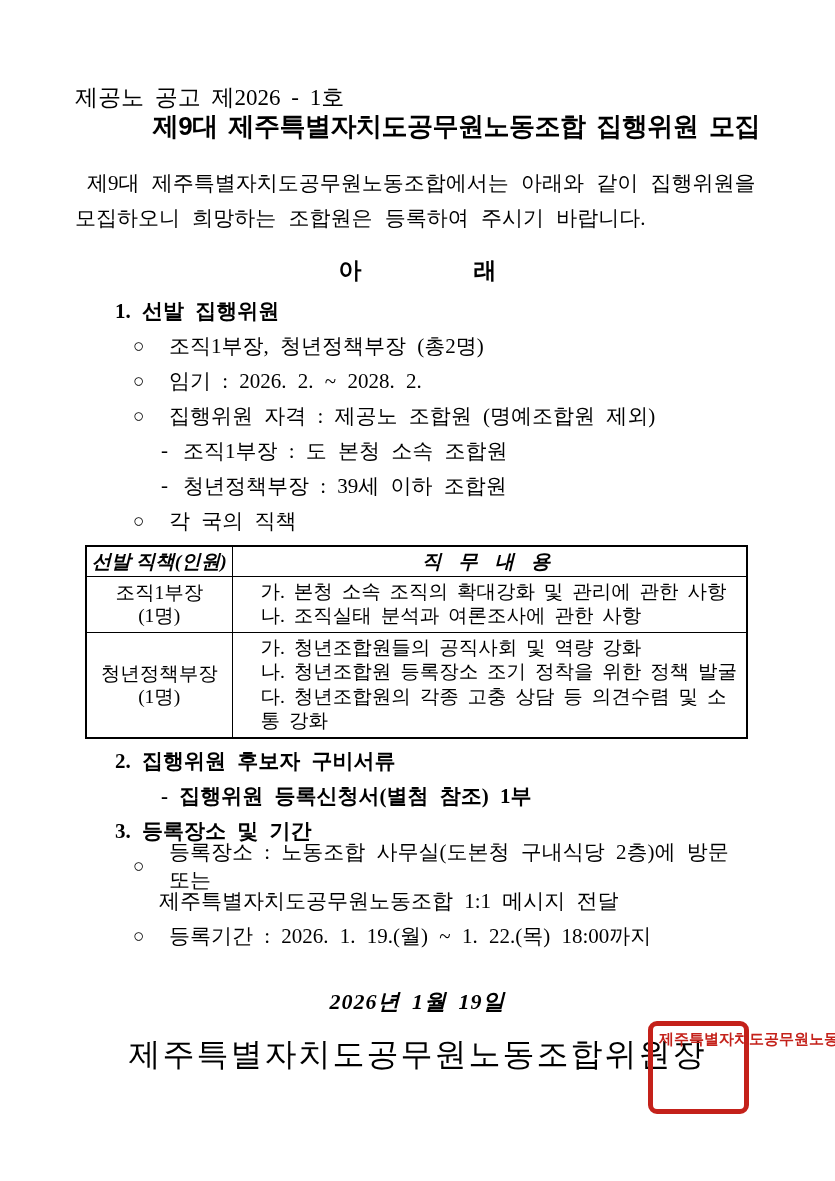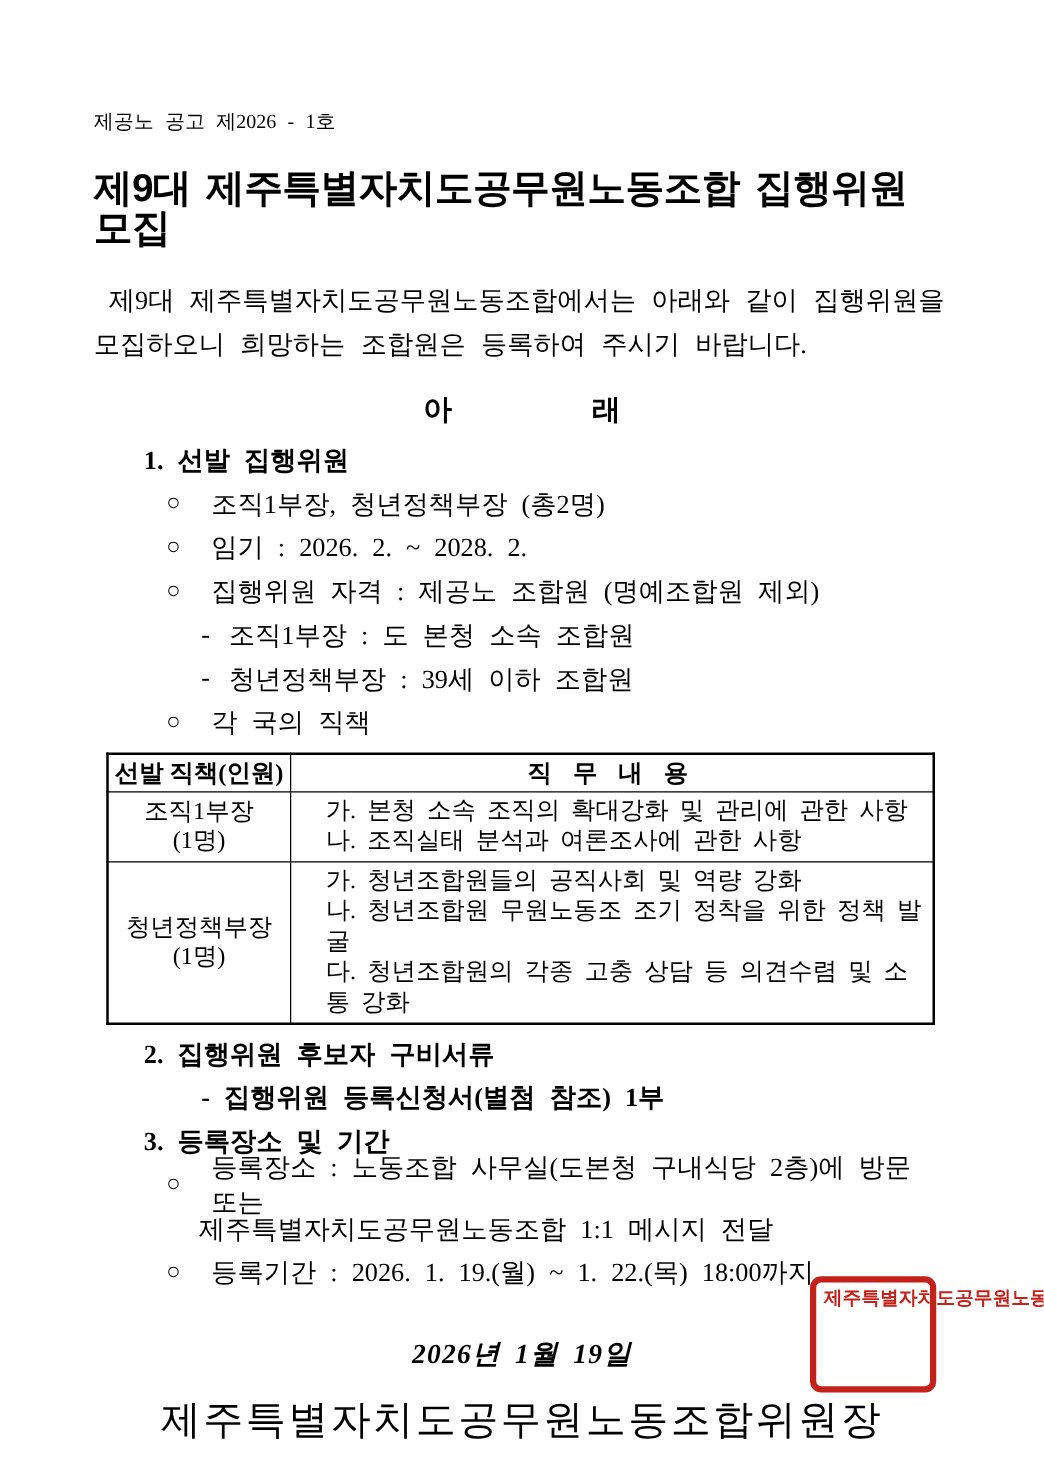--- a/index.html
+++ b/index.html
@@ -6,27 +6,26 @@
   html,body { background:#ffffff; }
   .page {
     position:relative;
     width:835px; height:1181px;
     background:#ffffff;
     color:#000;
     font-family:"Liberation Serif","DejaVu Serif",serif;
     padding:86px 75px 0 75px;
     overflow:hidden;
   }
-  .doc-number { font-size:16px; line-height:24px; word-spacing:5px; }
+  .doc-number { font-size:23px; line-height:24px; word-spacing:5px; }
   .notice-title {
-    margin-top:25px;
-    text-align:left;
+    text-align:right;
     font-family:"Liberation Sans","DejaVu Sans",sans-serif;
     font-weight:bold;
-    font-size:31px;
+    font-size:26px;
     line-height:32px;
     word-spacing:4px;
     letter-spacing:-0.5px;
   }
   .intro { margin-top:24px; font-size:21px; line-height:35px; word-spacing:7px; }
   .intro .l1 { text-indent:12px; }
   .below-divider {
     margin-top:16px;
     height:36px;
     display:flex; justify-content:center; align-items:center;
@@ -46,21 +45,21 @@
 
   table.duty-table {
     margin:7px 0 0 10px;
     width:663px;
     border-collapse:collapse;
     border:2px solid #000;
     font-size:19.5px;
   }
   table.duty-table th, table.duty-table td { border:1.5px solid #000; }
   th.col-pos, td.cell-pos { width:146px; text-align:center; vertical-align:middle; }
-  th { font-weight:bold; height:30px; }
+  th { font-weight:bold; height:30px;font-style:italic; }
   th.col-duty { letter-spacing:6px; }
   td.cell-duty { padding:3px 4px 3px 8px; }
   .duty-line { line-height:24.5px; word-spacing:4px;margin-left:20px; }
   .pos-line { line-height:23px; }
 
   .date-line {
     margin-top:33px;
     text-align:center;
     font-weight:bold;
     font-size:22px;
@@ -161,21 +160,21 @@
         <div class="duty-line">나. 조직실태 분석과 여론조사에 관한 사항</div>
       </td>
     </tr>
     <tr>
       <td class="cell-pos">
         <div class="pos-line">청년정책부장</div>
         <div class="pos-line">(1명)</div>
       </td>
       <td class="cell-duty">
         <div class="duty-line">가. 청년조합원들의 공직사회 및 역량 강화</div>
-        <div class="duty-line">나. 청년조합원 무원노동조 조기 정착을 위한 정책 발굴</div>
+        <div class="duty-line">나. 청년조합원 등록장소 조기 정착을 위한 정책 발굴</div>
         <div class="duty-line">다. 청년조합원의 각종 고충 상담 등 의견수렴 및 소통 강화</div>
       </td>
     </tr>
   </tbody>
     </table>
 
   <div class="spacer-sm"></div>
 
   <div class="line sec-heading">2. 집행위원 후보자 구비서류</div>
   <div class="line ind2 bold">- 집행위원 등록신청서(별첨 참조) 1부</div>

